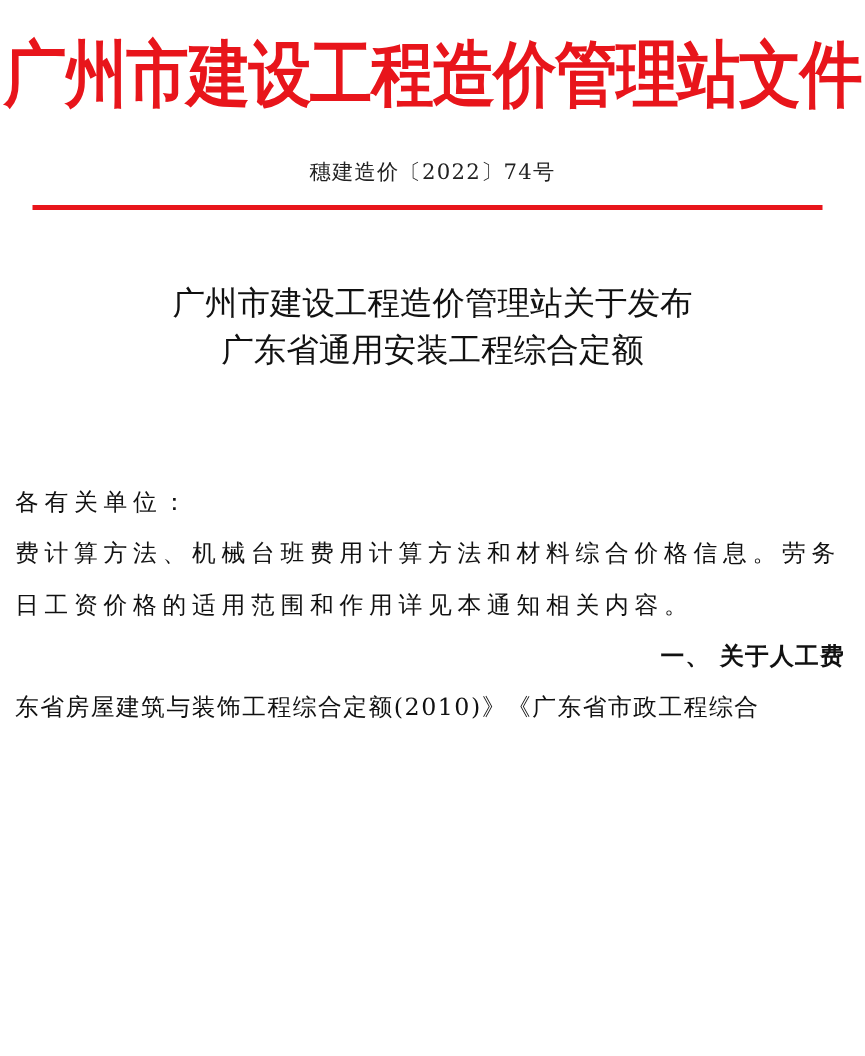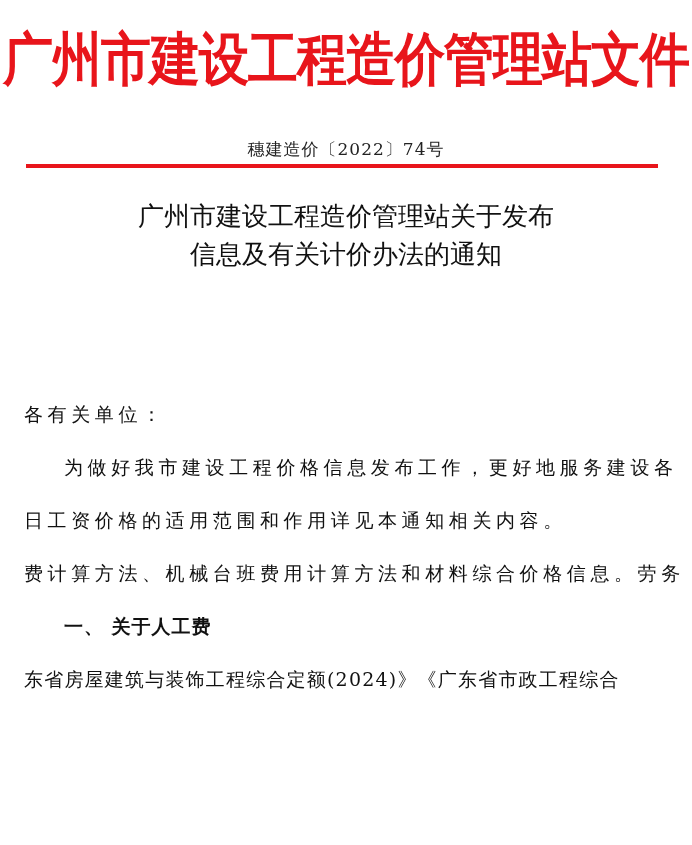--- a/index.html
+++ b/index.html
@@ -2,46 +2,45 @@
 <html><head>
 <meta charset="utf-8">
 <style>
   html, body { margin: 0; padding: 0; background: #ffffff; }
   body { width: 692px; height: 845px; overflow: hidden; position: relative;
          font-family: "DejaVu Serif", "Liberation Serif", serif; color: #111; }
   .masthead { position: absolute; left: 0; top: 8px; width: 692px; text-align: center;
               color: #e8151b; font-family: "DejaVu Sans", "Liberation Sans", sans-serif;
               font-weight: bold; font-size: 50px; letter-spacing: -1px; line-height: 90px;
               transform: scaleY(1.15); transform-origin: top center; }
-  .docno { position: absolute; left: 0; top: 138px; width: 692px; text-align: center;
+  .docno { position: absolute; left: 0; top: 126px; width: 692px; text-align: center;
            font-size: 17px; color: #222; letter-spacing: 1px; }
   .redline { position: absolute; left: 26px; top: 164px; width: 632px; height: 4px; background: #e8151b; }
-  .title { position: absolute; left: 0; top: 197px; width: 692px; text-align: center;
+  .title { position: absolute; left: 0; top: 224px; width: 692px; text-align: center;
            font-size: 26px; line-height: 38px; color: #111; }
   .title div { white-space: nowrap; }
   .body { position: absolute; left: 12px; top: 382px; width: 664px; font-size: 19px;
           line-height: 41px; letter-spacing: 4.6px; color: #111; }
-  .body p { margin: 12px; }
+  .body p { margin: 0; }
   .h1 { font-family: "DejaVu Sans", "Liberation Sans", sans-serif; font-weight: bold;
-        padding-left: 40px; letter-spacing: 1px; }
+        padding-left: 40px; letter-spacing: 1px; text-align: right; }
   .h2 { padding-left: 40px; letter-spacing: 2px; }
   .nowrap { white-space: nowrap; }
 </style>
 </head>
 <body>
 
 <div class="masthead">广州市建设工程造价管理站文件</div>
 <div class="docno">穗建造价〔2022〕74号</div>
 <div class="redline"></div>
 
 <div class="title">
   <div>广州市建设工程造价管理站关于发布</div>
-  <div>信息及有关计价办法的通知</div>
+  <div>广东省通用安装工程综合定额</div>
 </div>
 
 <div class="body">
   <p class="nowrap">各有关单位：</p>
-  <p class="nowrap" style="padding-left:40px">为做好我市建设工程价格信息发布工作，更好地服务建设各</p>
+  <p class="nowrap">费计算方法、机械台班费用计算方法和材料综合价格信息。劳务</p>
   <p class="nowrap">日工资价格的适用范围和作用详见本通知相关内容。</p>
-  <p class="nowrap">费计算方法、机械台班费用计算方法和材料综合价格信息。劳务</p>
   <p class="h1 nowrap">一、 关于人工费</p>
-  <p class="nowrap" style="letter-spacing:1.2px">东省房屋建筑与装饰工程综合定额(2024)》《广东省市政工程综合</p>
+  <p class="nowrap" style="letter-spacing:1.2px">东省房屋建筑与装饰工程综合定额(2010)》《广东省市政工程综合</p>
 </div>
 
 </body></html>

